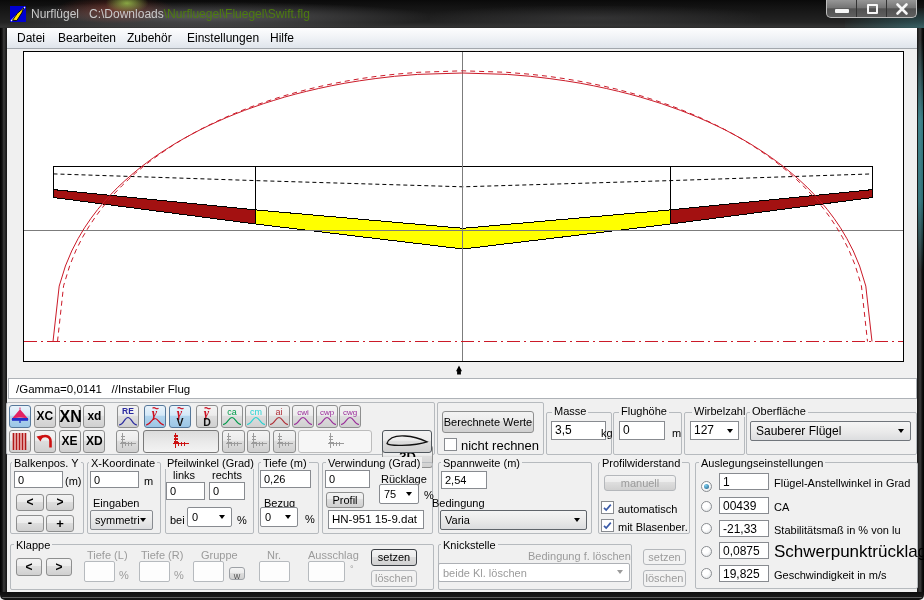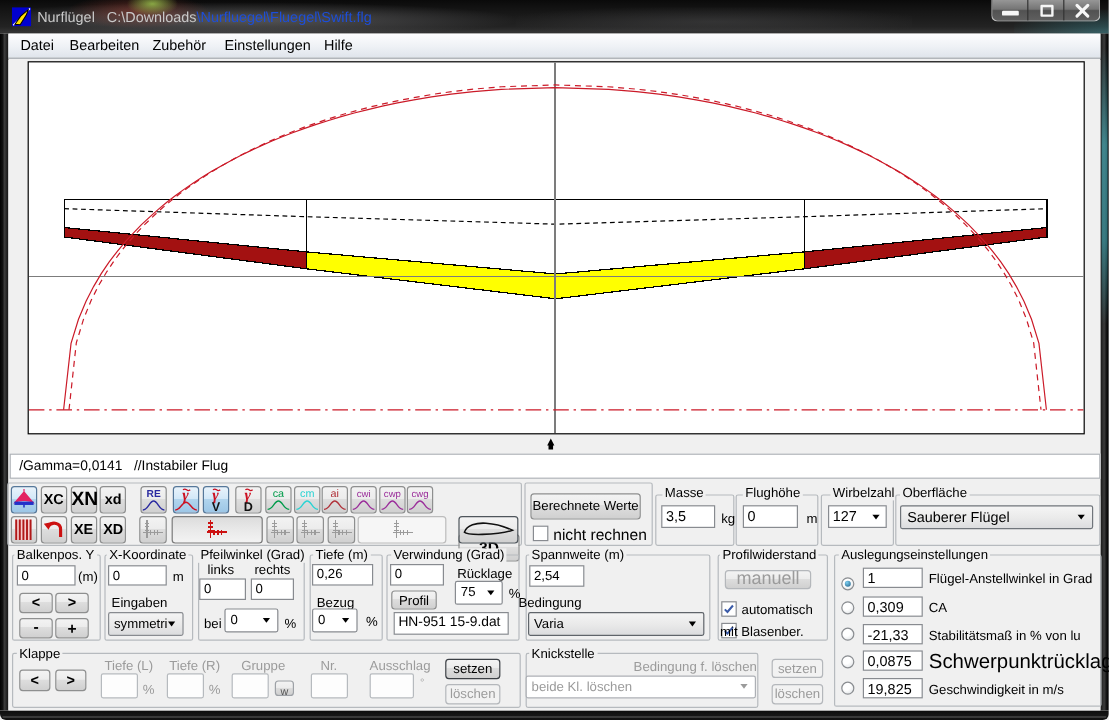--- a/index.html
+++ b/index.html
@@ -27,21 +27,21 @@
 <div class="a" style="left:0;top:28px;width:7px;height:564px;background:linear-gradient(90deg,#010101 0%,#101010 30%,#3c3c3c 55%,#232323 80%,#161616 100%)"></div>
 <div class="a" style="left:917px;top:28px;width:7px;height:564px;background:linear-gradient(90deg,#161616 0%,#3c3c3c 45%,#101010 75%,#010101 100%)"></div>
 <div class="a" style="left:918px;top:40px;width:5px;height:230px;background:linear-gradient(180deg,rgba(70,160,170,0),rgba(70,160,170,0.75) 35%,rgba(60,150,160,0.7) 70%,rgba(70,160,170,0))"></div>
 <div class="a" style="left:0;top:592px;width:924px;height:8px;background:linear-gradient(180deg,#0c0c0c 0%,#161616 50%,#101010 100%);border-radius:0 0 5px 5px"></div>
 <div class="a" style="left:2px;top:597px;width:920px;height:1px;background:#5e5e5e;border-radius:0 0 4px 4px"></div>
 <svg class="a" style="left:10px;top:6px" width="16" height="16" viewBox="0 0 16 16">
 <rect x="0" y="0" width="16" height="16" fill="#0000d0"></rect>
 <line x1="1" y1="15" x2="15" y2="1" stroke="#fff" stroke-width="1.2"></line>
 <path d="M2.5 14.2 L7.2 7.5 L13.8 1.8 L11.8 6.8 L6.8 14.6 Z" fill="#ffe000" stroke="#000" stroke-width="0.9"></path>
 </svg>
-<div class="lb12" style="left:31px;top:8px;color:#c9c9c9">Nurflügel&nbsp;&nbsp; C:\Downloads<span style="color:#1d4ed8">\Nurfluegel\Fluegel\Swift.flg</span></div>
+<div class="lb12" style="left:31px;top:8px;color:#c9c9c9">Nurflügel&nbsp;&nbsp; C:\Downloads<span style="color:#4d7c0f">\Nurfluegel\Fluegel\Swift.flg</span></div>
 <div class="a" style="left:826px;top:0;width:91px;height:18px;border:1px solid #bfbfbf;border-top:none;border-radius:0 0 5px 5px;background:linear-gradient(180deg,#969696,#757575 45%,#525252 52%,#5f5f5f)">
 <div class="a" style="left:29px;top:0;width:1px;height:17px;background:#333"></div>
     <div class="a" style="left:59px;top:0;width:1px;height:17px;background:#333"></div>
 <div class="a" style="left:8px;top:9px;width:14px;height:3.5px;background:#f6f6f6;border-radius:1px"></div>
 <div class="a" style="left:39.5px;top:3.5px;width:11px;height:10px;border:2.5px solid #f6f6f6;border-radius:1px"></div>
 <svg class="a" style="left:68px;top:2px" width="14" height="14" viewBox="0 0 14 14">
       <path d="M2.5 2.5 L11.5 11.5 M11.5 2.5 L2.5 11.5" stroke="#f6f6f6" stroke-width="2.6" stroke-linecap="round"></path>
     </svg>
 </div>
 <div class="a" style="left:7px;top:28px;width:910px;height:21px;background:linear-gradient(180deg,#fdfdfe,#eef1f5 55%,#dfe4eb);border-bottom:1px solid #a2a7ad">
@@ -212,21 +212,21 @@
       <line x1="8.5" y1="10.5" x2="8.5" y2="15" stroke="#9b9b9b" stroke-width="1" shape-rendering="crispEdges"></line>
       <line x1="11.5" y1="10.5" x2="11.5" y2="15" stroke="#9b9b9b" stroke-width="1" shape-rendering="crispEdges"></line>
       <line x1="14.5" y1="10.5" x2="14.5" y2="15" stroke="#9b9b9b" stroke-width="1" shape-rendering="crispEdges"></line>
     </svg></div>
 <div class="btn" style="left:381.5px;top:430px;width:50px;height:23px;border-color:#4f565c"><svg width="46" height="19" viewBox="0 0 46 19">
       <path d="M3 12.5 C5 6.5 13 4.5 21 5 C29 5.5 38 8.5 43 10.8 C37 13 28 14 18 14.3 C10 14.5 4.5 14 3 12.5 Z" fill="none" stroke="#111" stroke-width="1.3"></path>
     </svg></div>
 <div class="btn" style="left:442px;top:411px;width:92px;height:22px;"><span style="font-size:11px;line-height:20px">Berechnete Werte</span></div>
 <div class="cb" style="left:444px;top:438px"></div>
 <div class="lb" style="left:461px;top:440px;font-size:13px">nicht rechnen</div>
-<div class="inp" style="left:551px;top:421px;width:45px;height:19px">3,5</div>
+<div class="inp" style="left:551px;top:421px;width:55px;height:19px">3,5</div>
 <div class="lb" style="left:601px;top:427px">kg</div>
 <div class="inp" style="left:619px;top:421px;width:46px;height:19px">0</div>
 <div class="lb" style="left:672px;top:427px">m</div>
 <div class="inp" style="left:690px;top:421px;width:49px;height:19px">127</div>
 <div class="arr" style="left:727px;top:429px"></div>
 <div class="a" style="left:750px;top:421px;width:161px;height:20px;border:1px solid #70757b;border-radius:2px;background:linear-gradient(180deg,#f5f5f5,#eaeaea 55%,#dcdddf)"></div>
 <div class="lb12" style="left:756px;top:425px">Sauberer Flügel</div>
 <div class="arr" style="left:898px;top:429px"></div>
 <div class="grp" style="left:10px;top:462px;width:74px;height:72px"></div>
 <div class="gl" style="left:12px;top:457px">Balkenpos. Y</div>
@@ -275,42 +275,42 @@
 <div class="inp" style="left:328px;top:510px;width:96px;height:19px;font-size:11.5px">HN-951 15-9.dat</div>
 <div class="grp" style="left:438px;top:462px;width:154px;height:72px"></div>
 <div class="gl" style="left:441px;top:457px">Spannweite (m)</div>
 <div class="inp" style="left:441px;top:471px;width:46px;height:18px;font-size:11px">2,54</div>
 <div class="lb" style="left:432px;top:497px">Bedingung</div>
 <div class="a" style="left:440px;top:510px;width:147px;height:20px;border:1px solid #5f646a;background:linear-gradient(180deg,#f4f4f4,#e9e9e9 55%,#dbdcde);border-radius:2px"></div>
 <div class="lb" style="left:445px;top:514px;color:#000;font-size:11px">Varia</div>
 <div class="arr" style="left:574px;top:518px"></div>
 <div class="grp" style="left:598px;top:462px;width:92px;height:72px"></div>
 <div class="gl" style="left:600px;top:457px">Profilwiderstand</div>
-<div class="btn" style="left:604px;top:475px;width:72px;height:16px;border-color:#b4b7bb"><span style="font-size:15px;line-height:14px;color:#9b9b9b">manuell</span></div>
+<div class="btn" style="left:604px;top:475px;width:72px;height:16px;border-color:#b4b7bb"><span style="font-size:11px;line-height:14px;color:#9b9b9b">manuell</span></div>
 <div class="cb" style="left:601px;top:501px">
     <svg width="11" height="11" viewBox="0 0 11 11" style="position:absolute;left:0;top:0">
       <path d="M2 5.8 L4.2 8 L8.8 2.6" fill="none" stroke="#3a5aa8" stroke-width="1.7"></path>
     </svg>
   </div>
 <div class="lb" style="left:618px;top:503px">automatisch</div>
 <div class="cb" style="left:601px;top:519px">
     <svg width="11" height="11" viewBox="0 0 11 11" style="position:absolute;left:0;top:0">
       <path d="M2 5.8 L4.2 8 L8.8 2.6" fill="none" stroke="#3a5aa8" stroke-width="1.7"></path>
     </svg>
   </div>
-<div class="lb" style="left:600px;top:521px">mit Blasenber.</div>
+<div class="lb" style="left:618px;top:521px">mit Blasenber.</div>
 <div class="grp" style="left:695px;top:462px;width:223px;height:127px"></div>
 <div class="gl" style="left:699px;top:457px">Auslegungseinstellungen</div>
 <div class="rd" style="left:701px;top:480.5px">
     <div class="a" style="left:2px;top:2px;width:5px;height:5px;border-radius:50%;background:radial-gradient(circle at 35% 30%,#7ed0f2,#1d5a82)"></div>
   </div>
 <div class="inp" style="left:719px;top:473px;width:50px;height:17px">1</div>
 <div class="lb" style="left:774px;top:477px;font-size:11px">Flügel-Anstellwinkel in Grad</div>
 <div class="rd" style="left:701px;top:501px"></div>
-<div class="inp" style="left:719px;top:497px;width:50px;height:17px">0,309</div>
+<div class="inp" style="left:719px;top:497px;width:50px;height:17px">00439</div>
 <div class="lb" style="left:774px;top:501px;font-size:11px">CA</div>
 <div class="rd" style="left:701px;top:523px"></div>
 <div class="inp" style="left:719px;top:519.5px;width:50px;height:17px">-21,33</div>
 <div class="lb" style="left:774px;top:523.5px;font-size:11px">Stabilitätsmaß in % von lu</div>
 <div class="rd" style="left:701px;top:545.5px"></div>
 <div class="inp" style="left:719px;top:542px;width:50px;height:17px">0,0875</div>
 <div class="lb" style="left:774px;top:546px;font-size:17px">Schwerpunktrücklage in m</div>
 <div class="rd" style="left:701px;top:567.8px"></div>
 <div class="inp" style="left:719px;top:564.5px;width:50px;height:17px">19,825</div>
 <div class="lb" style="left:774px;top:568.5px;font-size:11px">Geschwindigkeit in m/s</div>

